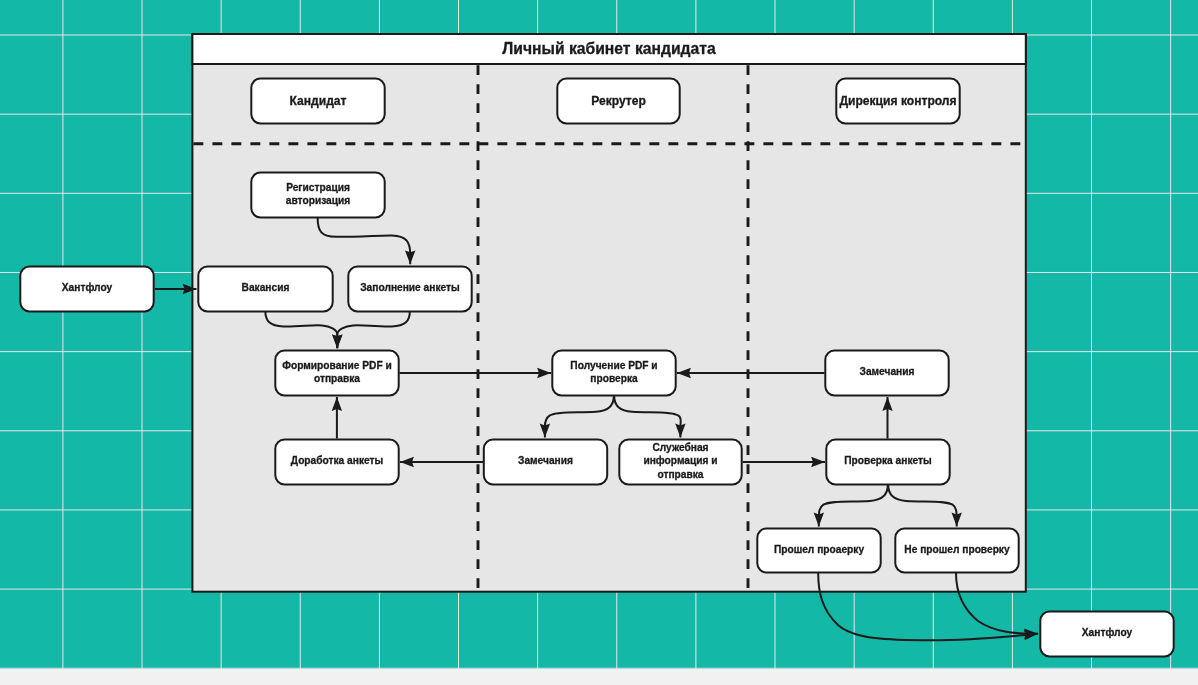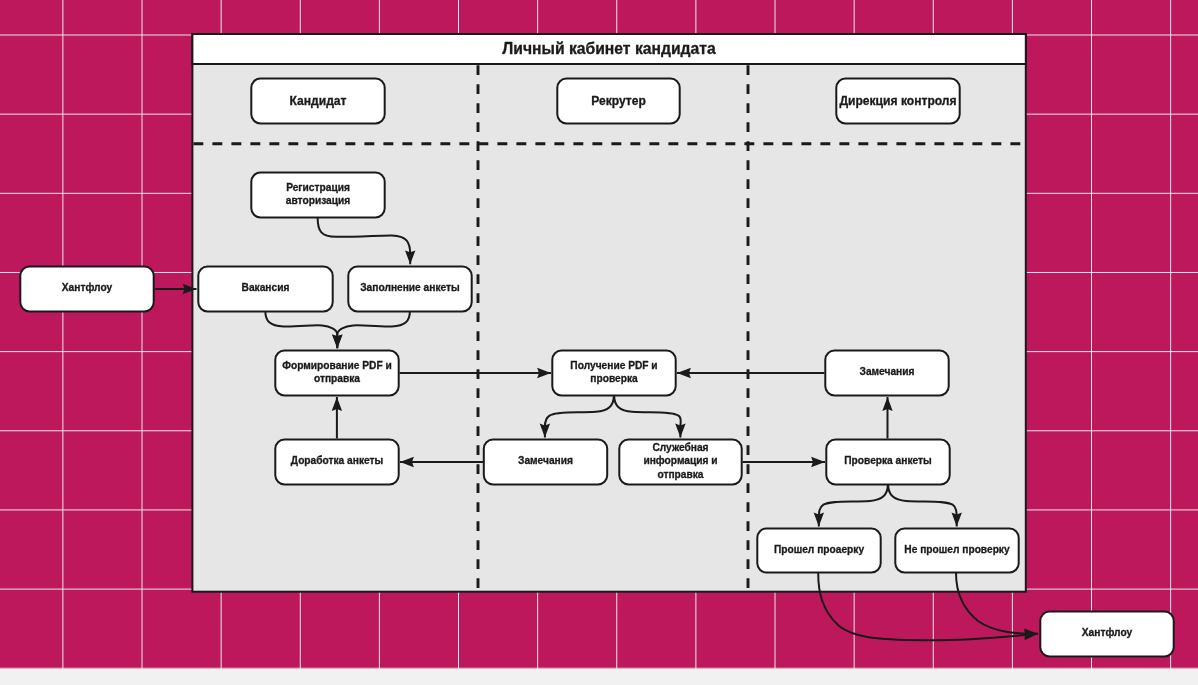--- a/index.html
+++ b/index.html
@@ -1,19 +1,19 @@
 <!DOCTYPE html>
 <html><head>
 <meta charset="utf-8">
 <title>Личный кабинет кандидата</title>
 <style>
   html,body{margin:0;padding:0;}
   body{width:1198px;height:685px;overflow:hidden;background:#f1f1f1;
        font-family:"Liberation Sans",sans-serif;}
-  #stage{position:relative;width:1198px;height:669px;background:#be185d;}
+  #stage{position:relative;width:1198px;height:669px;background:#14b8a6;}
   #grid{position:absolute;inset:0;
         background-image:
           linear-gradient(to right, #e8e8e8 1px, transparent 1px),
           linear-gradient(to bottom, #e8e8e8 1px, transparent 1px);
         background-size:79.13px 79.16px;
         background-position:62.4px 34.5px;}
   svg.layer{position:absolute;left:0;top:0;width:1198px;height:685px;overflow:visible;}
   .node-label{font-family:"Liberation Sans",sans-serif;font-weight:bold;fill:#1a1a1a;
               text-anchor:middle;stroke:#1a1a1a;stroke-width:0.3;
               paint-order:stroke fill;}

